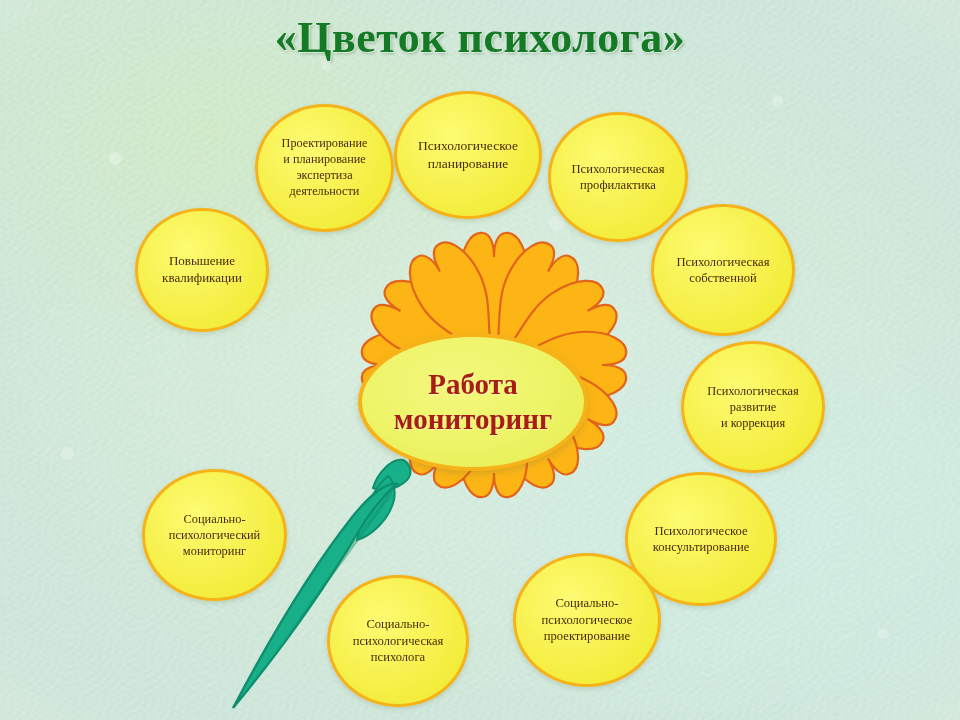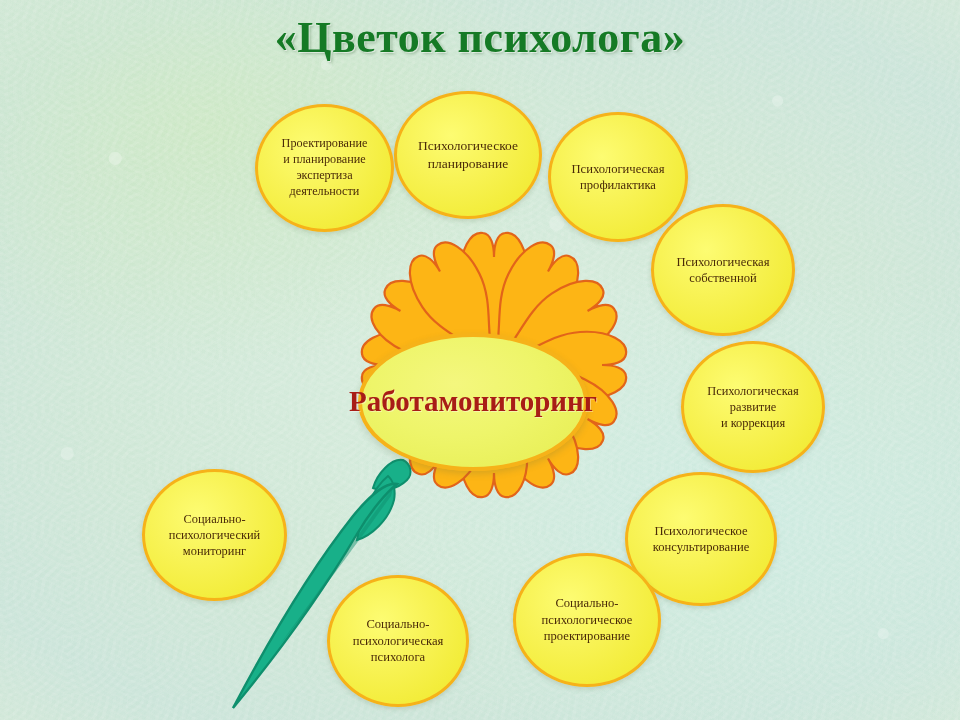--- a/index.html
+++ b/index.html
@@ -88,21 +88,21 @@
     position: absolute;
     left: 358px;
     top: 333px;
     width: 230px;
     height: 138px;
     border-radius: 50%;
     background: radial-gradient(ellipse at 42% 36%, #f4f77e 0%, #eef56a 45%, #e9f05a 78%, #e4ec4e 100%);
     border: 4px solid #f6b219;
     box-sizing: border-box;
     display: flex;
-    flex-direction: row;
+    flex-direction: column;
     align-items: center;
     justify-content: center;
     z-index: 25;
     box-shadow: 0 3px 7px rgba(90,110,70,0.22);
   }
   #core .core-line {
     color: #a81d16;
     font-weight: bold;
     font-size: 29px;
     line-height: 1.22;
@@ -221,20 +221,26 @@
     </div>
   </div>
 
   <div class="bubble" style="left:548px; top:112px; width:140px; height:130px; font-size:12.6px;">
     <div>
       <span>Психологическая</span>
       <span>профилактика</span>
     </div>
   </div>
 
+  <div class="bubble" style="left:135px; top:208px; width:134px; height:124px; font-size:13px;">
+    <div>
+      <span>Повышение</span>
+      <span>квалификации</span>
+    </div>
+  </div>
 
   <div class="bubble" style="left:651px; top:204px; width:144px; height:132px; font-size:12.6px;">
     <div>
       <span>Психологическая</span>
       <span>собственной</span>
     </div>
   </div>
 
 
   <div class="bubble" style="left:681px; top:341px; width:144px; height:132px; font-size:12.4px;">

